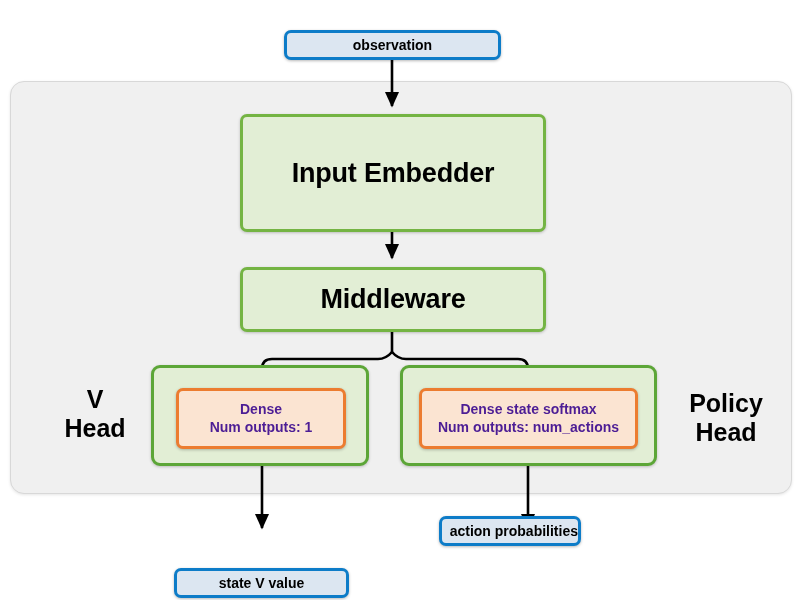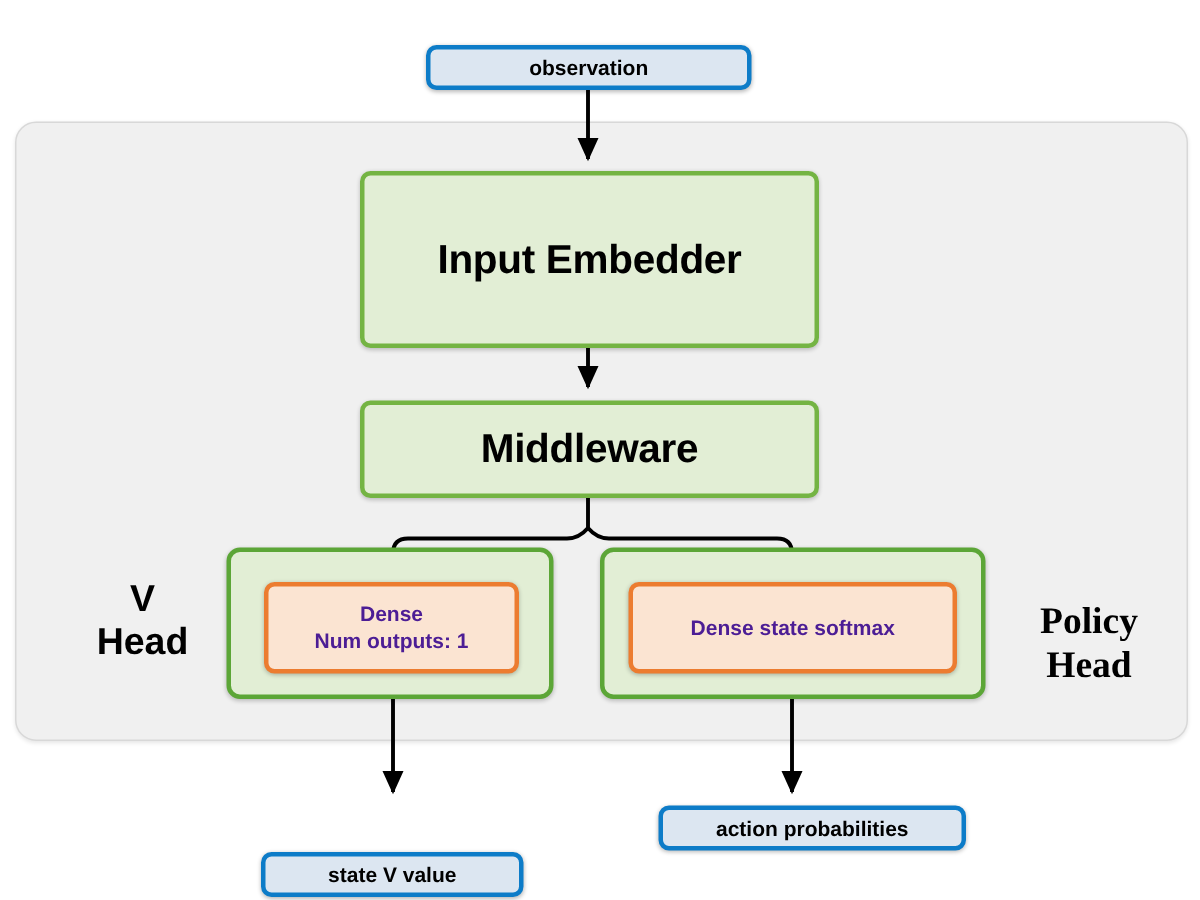--- a/index.html
+++ b/index.html
@@ -124,27 +124,28 @@
   </div>
   <div class="head-caption" style="left:40px;top:385px;width:110px;">
     <div>V</div>
     <div>Head</div>
   </div>
 
   <div class="node head-box" style="left:400px;top:365px;width:257px;height:101px;">
   </div>
   <div class="node orange-box" style="left:419px;top:388px;width:219px;height:61px;">
     <span class="l1">Dense state softmax</span>
+    <span class="l2">Num outputs: num_actions</span>
   </div>
-  <div class="head-caption" style="left:663px;top:400px;width:126px;font-family:Liberation Serif, serif;">
+  <div class="head-caption" style="left:663px;top:389px;width:126px;">
     <div>Policy</div>
     <div>Head</div>
   </div>
 
   <div class="node io-box" style="left:174px;top:532px;width:175px;height:30px;margin-top:36px;">
     <span>state V value</span>
   </div>
 
-  <div class="node io-box" style="left:439px;top:537px;width:205px;height:30px;">
+  <div class="node io-box" style="left:439px;top:516px;width:142px;height:30px;align-items:flex-end;">
     <span>action probabilities</span>
   </div>
 
 </div>
 
 </body></html>

